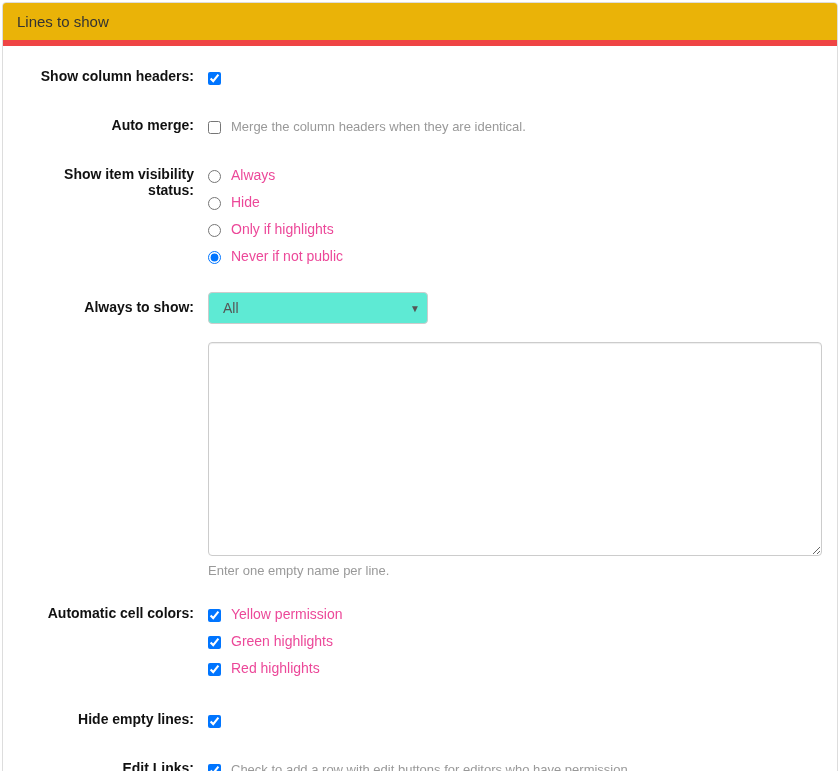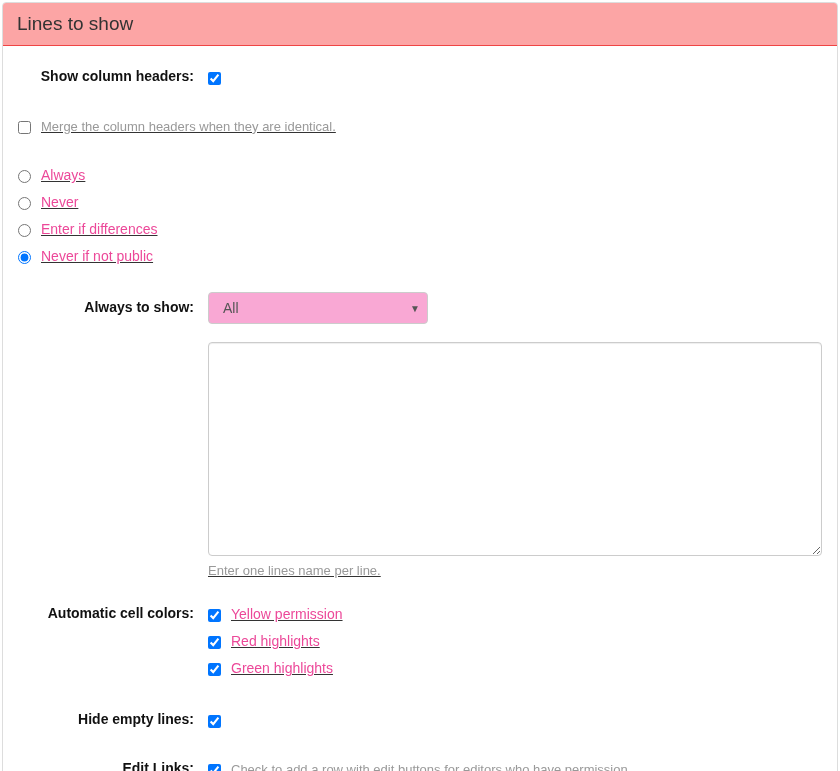--- a/index.html
+++ b/index.html
@@ -12,24 +12,24 @@
     font-size: 14px;
     color: #333;
     background: #fff;
   }
   .panel {
     border: 1px solid #ddd;
     border-radius: 4px;
     overflow: hidden;
   }
   .panel-header {
-    background: #fca5a5;
-    border-bottom: 1px solid #ef4444;
+    background: #eab308;
+    border-bottom: 6px solid #ef4444;
     padding: 10px 14px;
-    font-size: 19px;
+    font-size: 15px;
     color: #333;
   }
   .panel-body {
     padding: 15px 15px 25px 15px;
   }
   .form-row {
     display: flex;
     align-items: flex-start;
     margin-bottom: 20px;
   }
@@ -41,21 +41,20 @@
     flex-shrink: 0;
     text-align: right;
     font-weight: 700;
     color: #111;
     padding: 7px 14px 0 0;
     font-size: 14px;
   }
   .form-control-area {
     flex: 1;
     padding-top: 5px;
-    text-decoration: underline;
   }
   .check-line {
     display: flex;
     align-items: center;
     min-height: 24px;
   }
   .check-line input[type="checkbox"],
   .check-line input[type="radio"] {
     margin: 0 10px 0 0;
     width: 13px;
@@ -81,21 +80,21 @@
     position: relative;
     display: inline-block;
     width: 220px;
   }
   select.select {
     width: 100%;
     height: 32px;
     padding: 0 20px 0 14px;
     border: 1px solid #ccc;
     border-radius: 4px;
-    background: #f9a8d4;
+    background: #5eead4;
     font-size: 14px;
     color: #555;
     appearance: none;
     -webkit-appearance: none;
     -moz-appearance: none;
   }
   .select-wrap .caret {
     position: absolute;
     right: 8px;
     top: 50%;
@@ -132,78 +131,80 @@
     <div class="form-row">
       <div class="form-label">Show column headers:</div>
       <div class="form-control-area">
         <div class="check-line">
           <input type="checkbox" checked="" style="">
         </div>
       </div>
     </div>
 
     <div class="form-row">
+      <div class="form-label">Auto merge:</div>
       <div class="form-control-area">
         <div class="check-line">
           <input type="checkbox" style="">
           <span class="desc-text">Merge the column headers when they are identical.</span>
         </div>
       </div>
     </div>
 
     <div class="form-row">
+      <div class="form-label">Show item visibility status:</div>
       <div class="form-control-area radio-stack">
         <label class="check-line">
           <input type="radio" name="vis" style="">
           <span class="opt-label">Always</span>
         </label>
         <label class="check-line">
           <input type="radio" name="vis" style="">
-          <span class="opt-label">Never</span>
+          <span class="opt-label">Hide</span>
         </label>
         <label class="check-line">
           <input type="radio" name="vis" style="">
-          <span class="opt-label">Enter if differences</span>
+          <span class="opt-label">Only if highlights</span>
         </label>
         <label class="check-line">
           <input type="radio" name="vis" checked="" style="">
           <span class="opt-label">Never if not public</span>
         </label>
       </div>
     </div>
 
     <div class="form-row">
       <div class="form-label">Always to show:</div>
       <div class="form-control-area" style="padding-top:0;">
         <div class="select-wrap">
           <select class="select">
             <option>All</option>
           </select>
           <span class="caret">▼</span>
         </div>
         <div style="height:18px;"></div>
         <textarea class="big-text" value="" style=""></textarea>
-        <div class="help-block">Enter one lines name per line.</div>
+        <div class="help-block">Enter one empty name per line.</div>
       </div>
     </div>
 
     <div class="form-row">
       <div class="form-label">Automatic cell colors:</div>
       <div class="form-control-area check-stack">
         <label class="check-line">
           <input type="checkbox" checked="" style="">
           <span class="opt-label">Yellow permission</span>
         </label>
         <label class="check-line">
           <input type="checkbox" checked="" style="">
+          <span class="opt-label">Green highlights</span>
+        </label>
+        <label class="check-line">
+          <input type="checkbox" checked="" style="">
           <span class="opt-label">Red highlights</span>
-        </label>
-        <label class="check-line">
-          <input type="checkbox" checked="" style="">
-          <span class="opt-label">Green highlights</span>
         </label>
       </div>
     </div>
 
     <div class="form-row">
       <div class="form-label">Hide empty lines:</div>
       <div class="form-control-area">
         <div class="check-line">
           <input type="checkbox" checked="" style="">
         </div>

